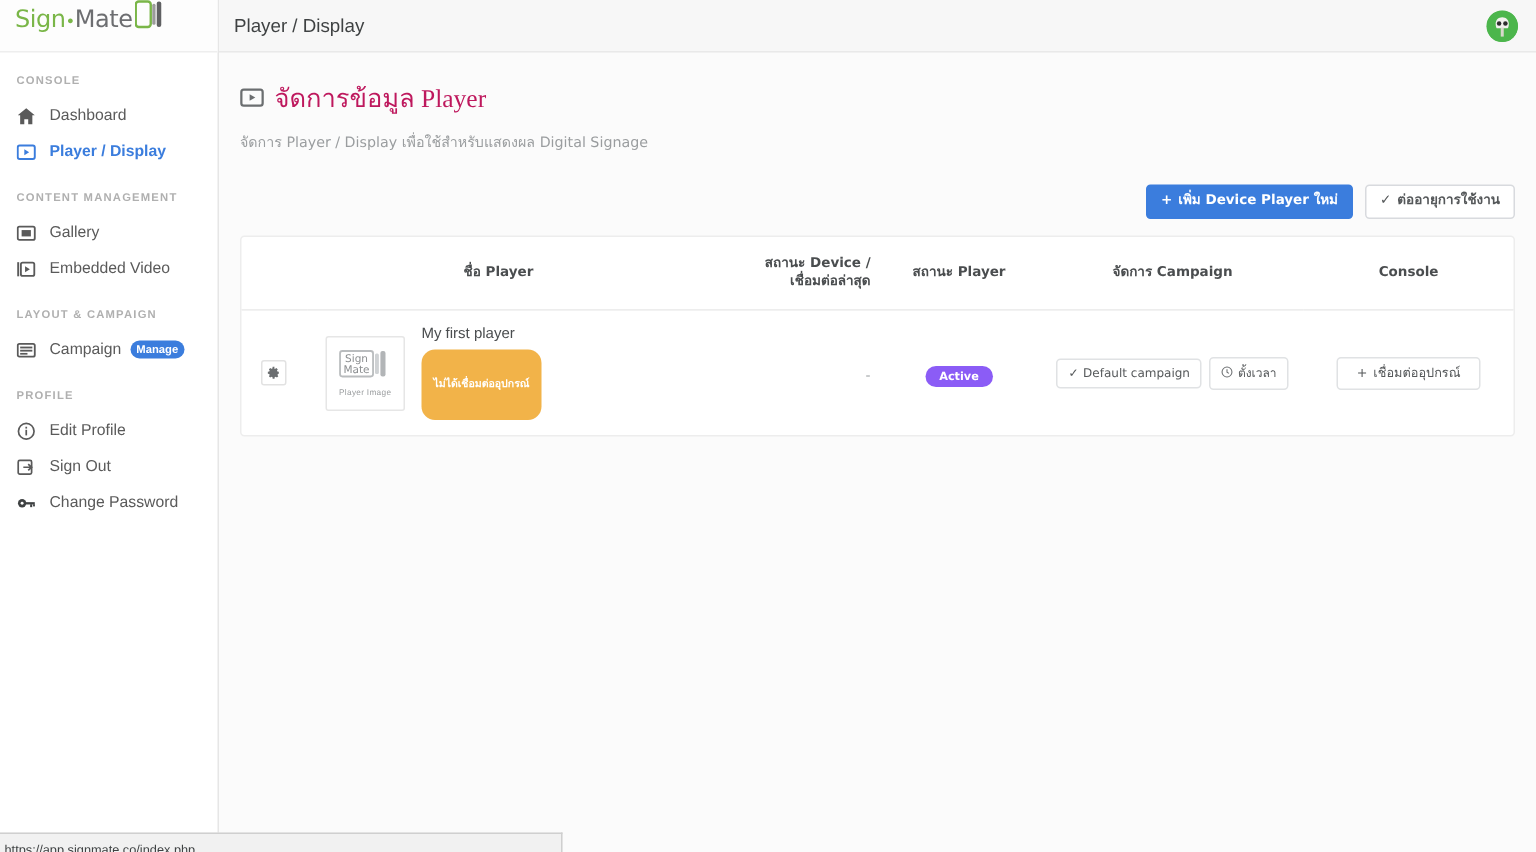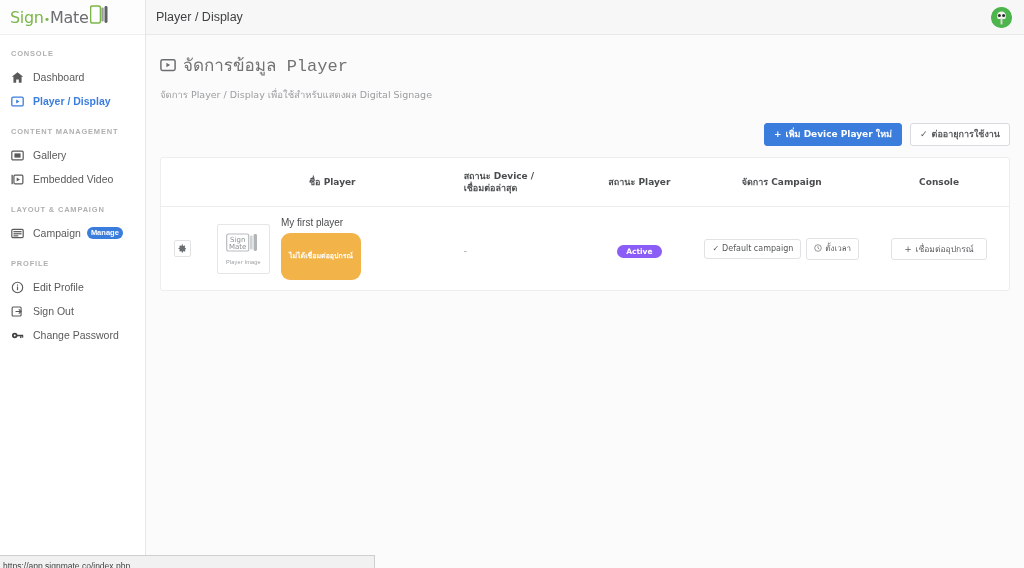--- a/index.html
+++ b/index.html
@@ -13,21 +13,21 @@
 
   
   .sidebar {
     width: 146px; height: 568px;
     background: #ffffff;
     border-right: 1px solid #e6e6e6;
     flex: 0 0 146px;
   }
   .logo-wrap {
     height: 35px;
-    display: flex; align-items: center;
+    display: flex; 
     padding-left: 10px;
     border-bottom: 1px solid #eeeeee;
     background: #fdfdfd;
   }
   .logo { display: flex; align-items: center; height: 24px; }
   .logo-text {
     font-size: 16px; letter-spacing: -.3px;
     font-family: "DejaVu Sans", sans-serif;
   }
   .lg-sign { color: #7ab648; }
@@ -77,22 +77,22 @@
     width: 21px; height: 21px; border-radius: 50%;
     background: #4cb64c;
     display: flex; align-items: center; justify-content: center;
     cursor: pointer; overflow: hidden;
   }
 
   .content { padding: 16px 14px 0 14px; }
   .page-head { display: flex; align-items: center; gap: 7px; }
   .page-head-ico { width: 16px; height: 16px; color: #6b6e70; }
   .page-title {
-    font-size: 17px; color: #737373; font-weight: normal;
-    font-family: Liberation Mono, monospace;
+    font-size: 17px; color: #be185d; font-weight: normal;
+    font-family: Liberation Serif, serif;
   }
   .page-sub {
     font-size: 9.5px; color: #9a9d9f; margin-top: 9px;
     font-family: "DejaVu Sans", "Liberation Sans", sans-serif;
   }
 
   .actions {
     display: flex; justify-content: flex-end; align-items: center;
     gap: 8px; margin-top: 21px; padding-right: 0;
   }
@@ -117,21 +117,21 @@
     font-size: 9px; color: #4a4d4f; font-weight: bold;
     padding: 12px 4px; vertical-align: middle;
     border-bottom: 1px solid #ededed;
     font-family: "DejaVu Sans", "Liberation Sans", sans-serif;
     line-height: 1.35;
   }
   tbody td { padding: 10px 4px; vertical-align: middle; }
 
   .col-gear   { width: 44px; text-align: center; }
   .col-name   { width: 255px; }
-  .col-device { width: 125px; text-align: left; }
+  .col-device { width: 125px; text-align: right; }
   .col-status { width: 110px; text-align: center; }
   .col-camp   { width: 175px; text-align: center; }
   .col-console{ width: 140px; text-align: center; }
 
   .gear-btn {
     width: 17px; height: 17px; margin: 0 auto;
     border: 1px solid #e2e2e2; border-radius: 2px;
     background: #fff; display: flex; align-items: center; justify-content: center;
     cursor: pointer; color: #6b6e70;
   }

